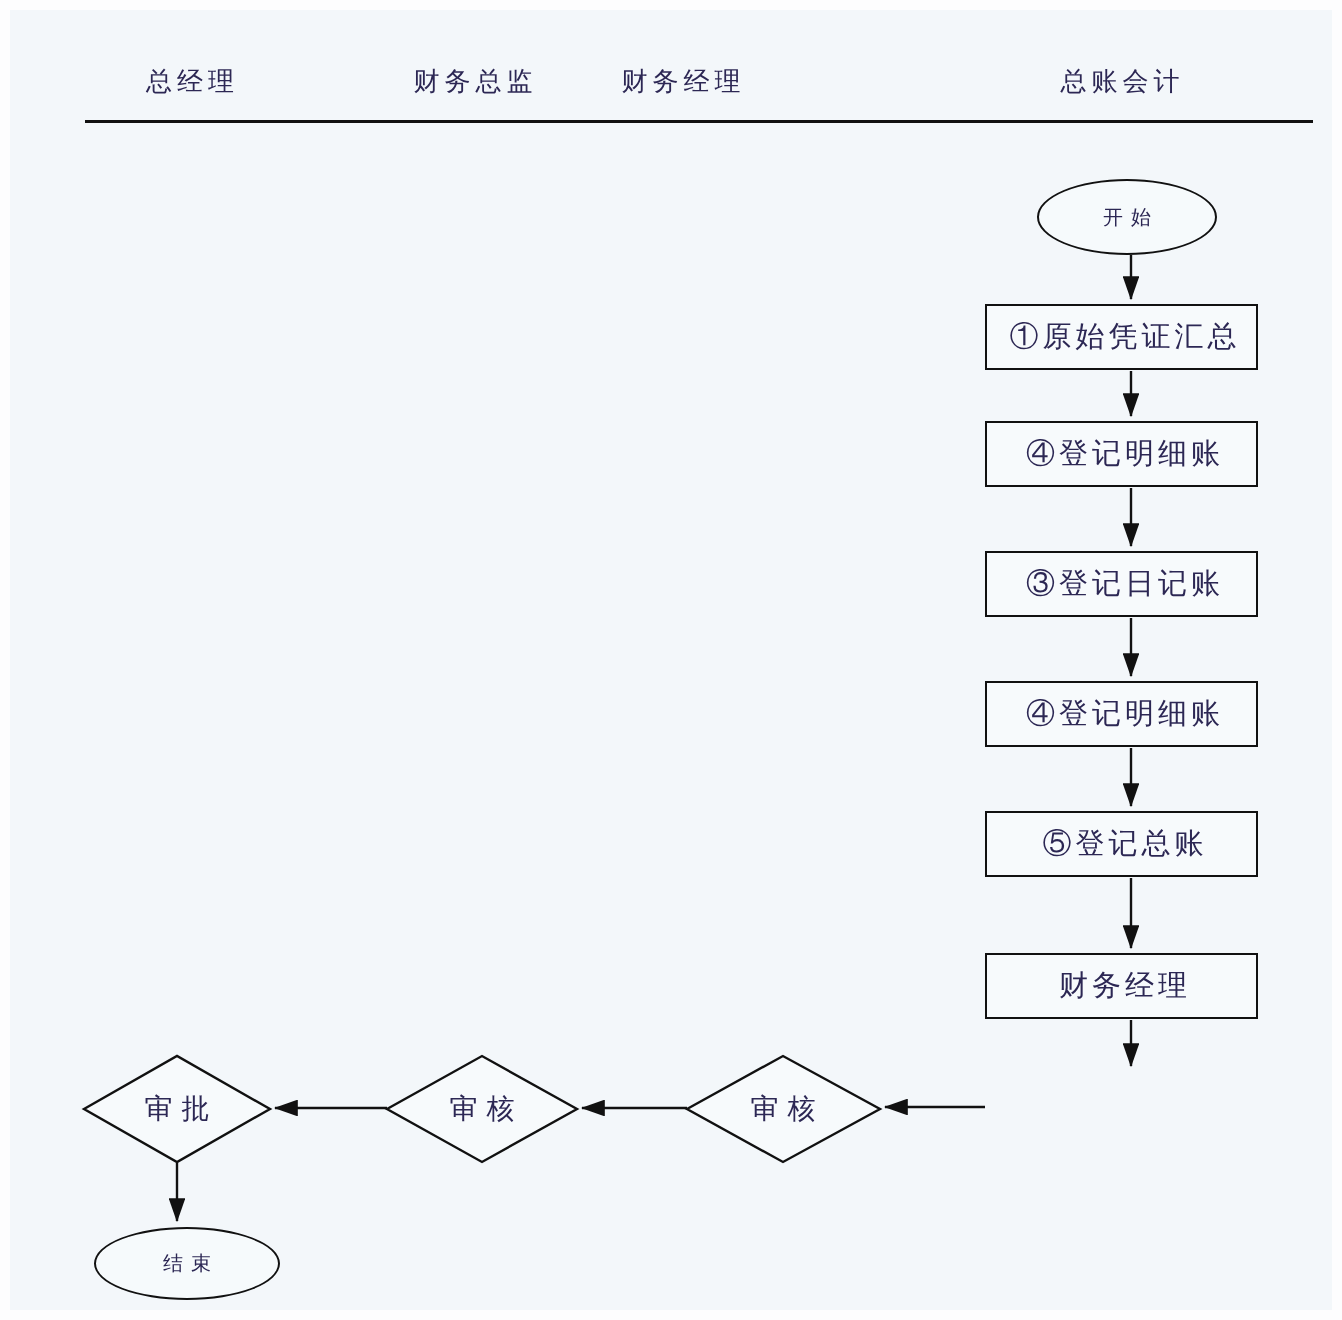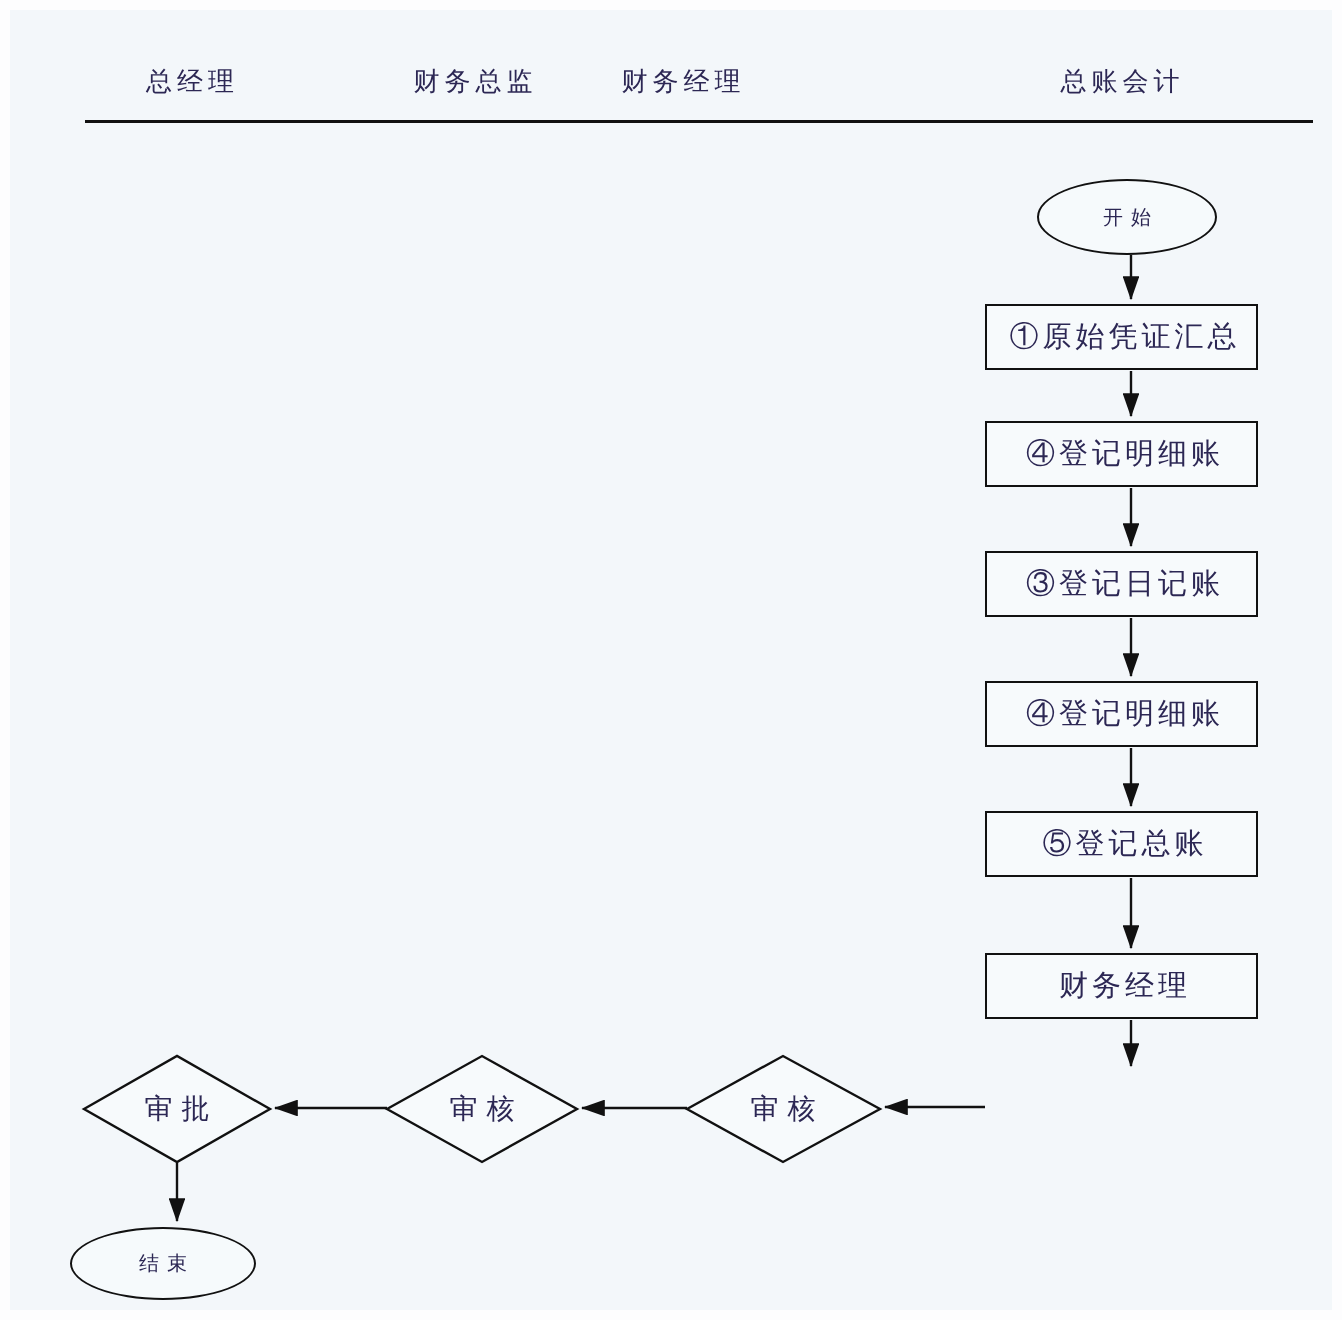--- a/index.html
+++ b/index.html
@@ -112,21 +112,21 @@
       <line x1="177" y1="1163" x2="177" y2="1221" marker-end="url(#arrow)"></line>
     </g>
     <g stroke="#111" stroke-width="2.4" fill="#f7fafc">
       <polygon points="84,1109 177,1056 270,1109 177,1162"></polygon>
       <polygon points="387,1109 482,1056 577,1109 482,1162"></polygon>
       <polygon points="687,1109 783,1056 880,1109 783,1162"></polygon>
     </g>
   </svg>
 
   <div class="node-ellipse" style="left:1037px; top:179px; width:180px; height:76px">开始</div>
-  <div class="node-ellipse" style="left:70px; top:1227px; width:186px; height:73px">结束</div>
+  <div class="node-ellipse" style="left:94px; top:1227px; width:186px; height:73px">结束</div>
 
   <div class="node-box" style="top:304px">①原始凭证汇总</div>
   <div class="node-box" style="top:421px">④登记明细账</div>
   <div class="node-box" style="top:681px">④登记明细账</div>
   <div class="node-box" style="top:551px">③登记日记账</div>
   <div class="node-box" style="top:811px">⑤登记总账</div>
   <div class="node-box" style="top:953px">财务经理</div>
 
   <div class="diamond-label" style="left:177px; top:1109px">审批</div>
   <div class="diamond-label" style="left:482px; top:1109px">审核</div>

